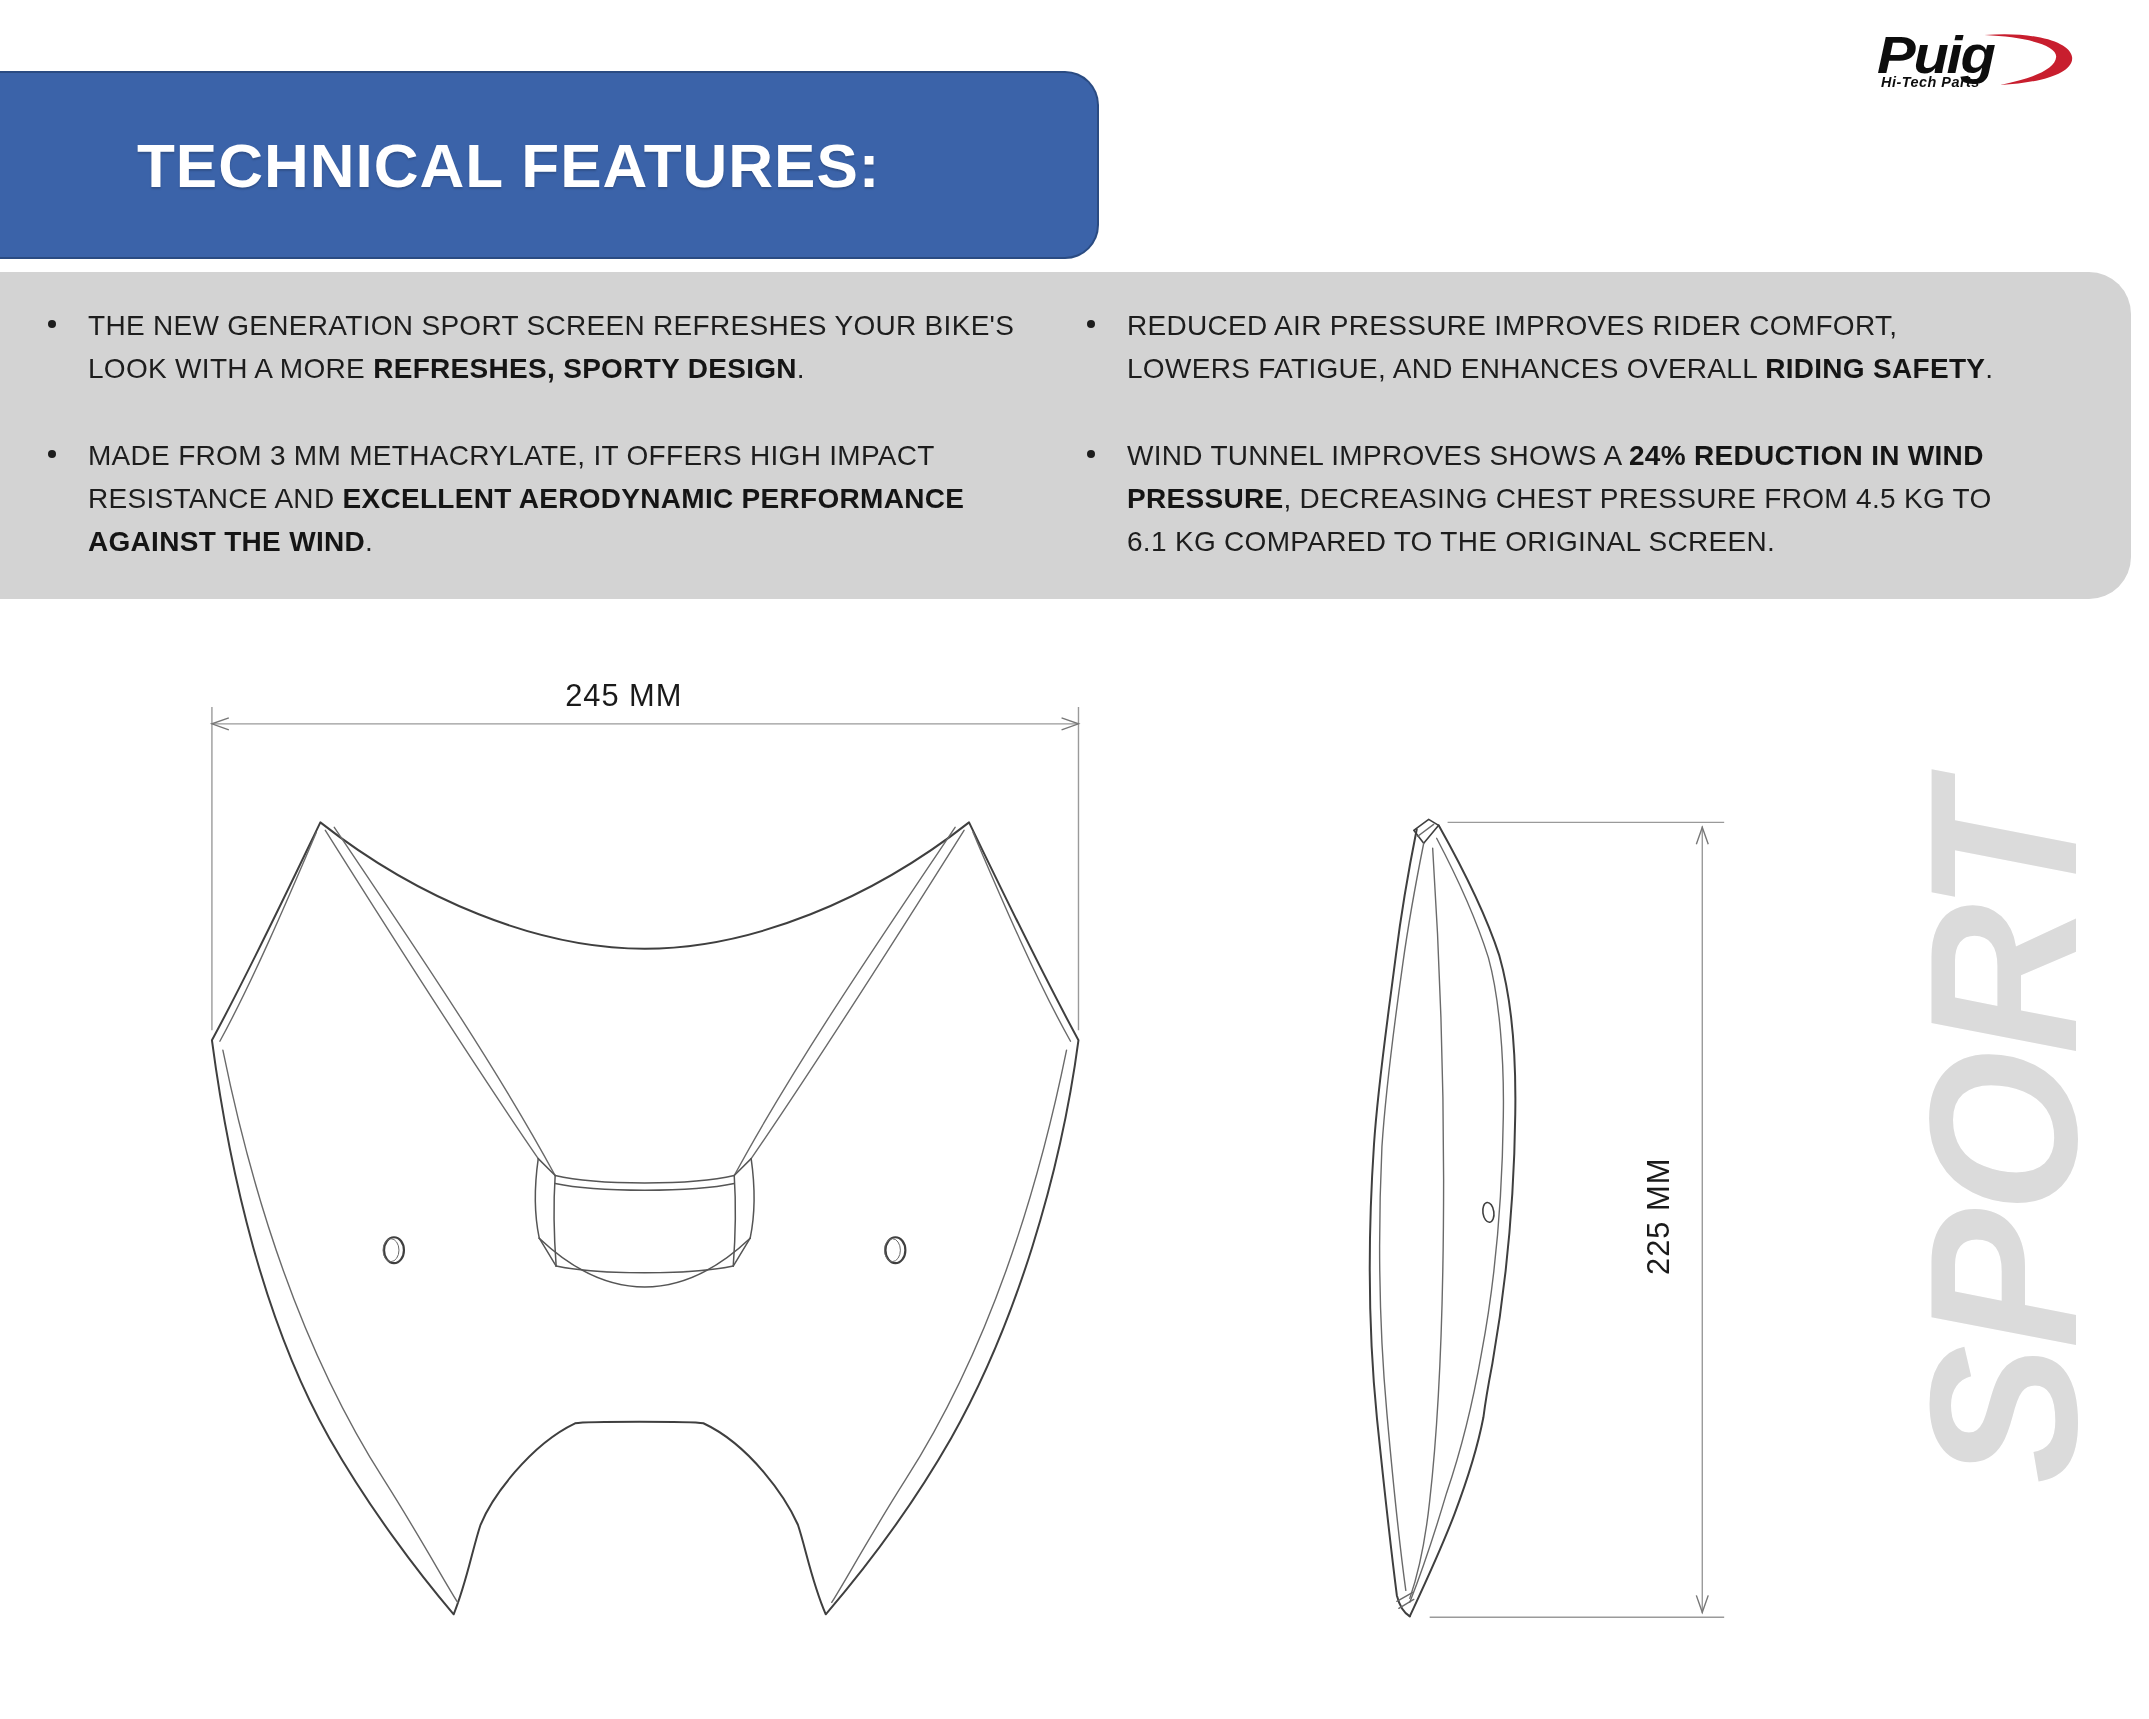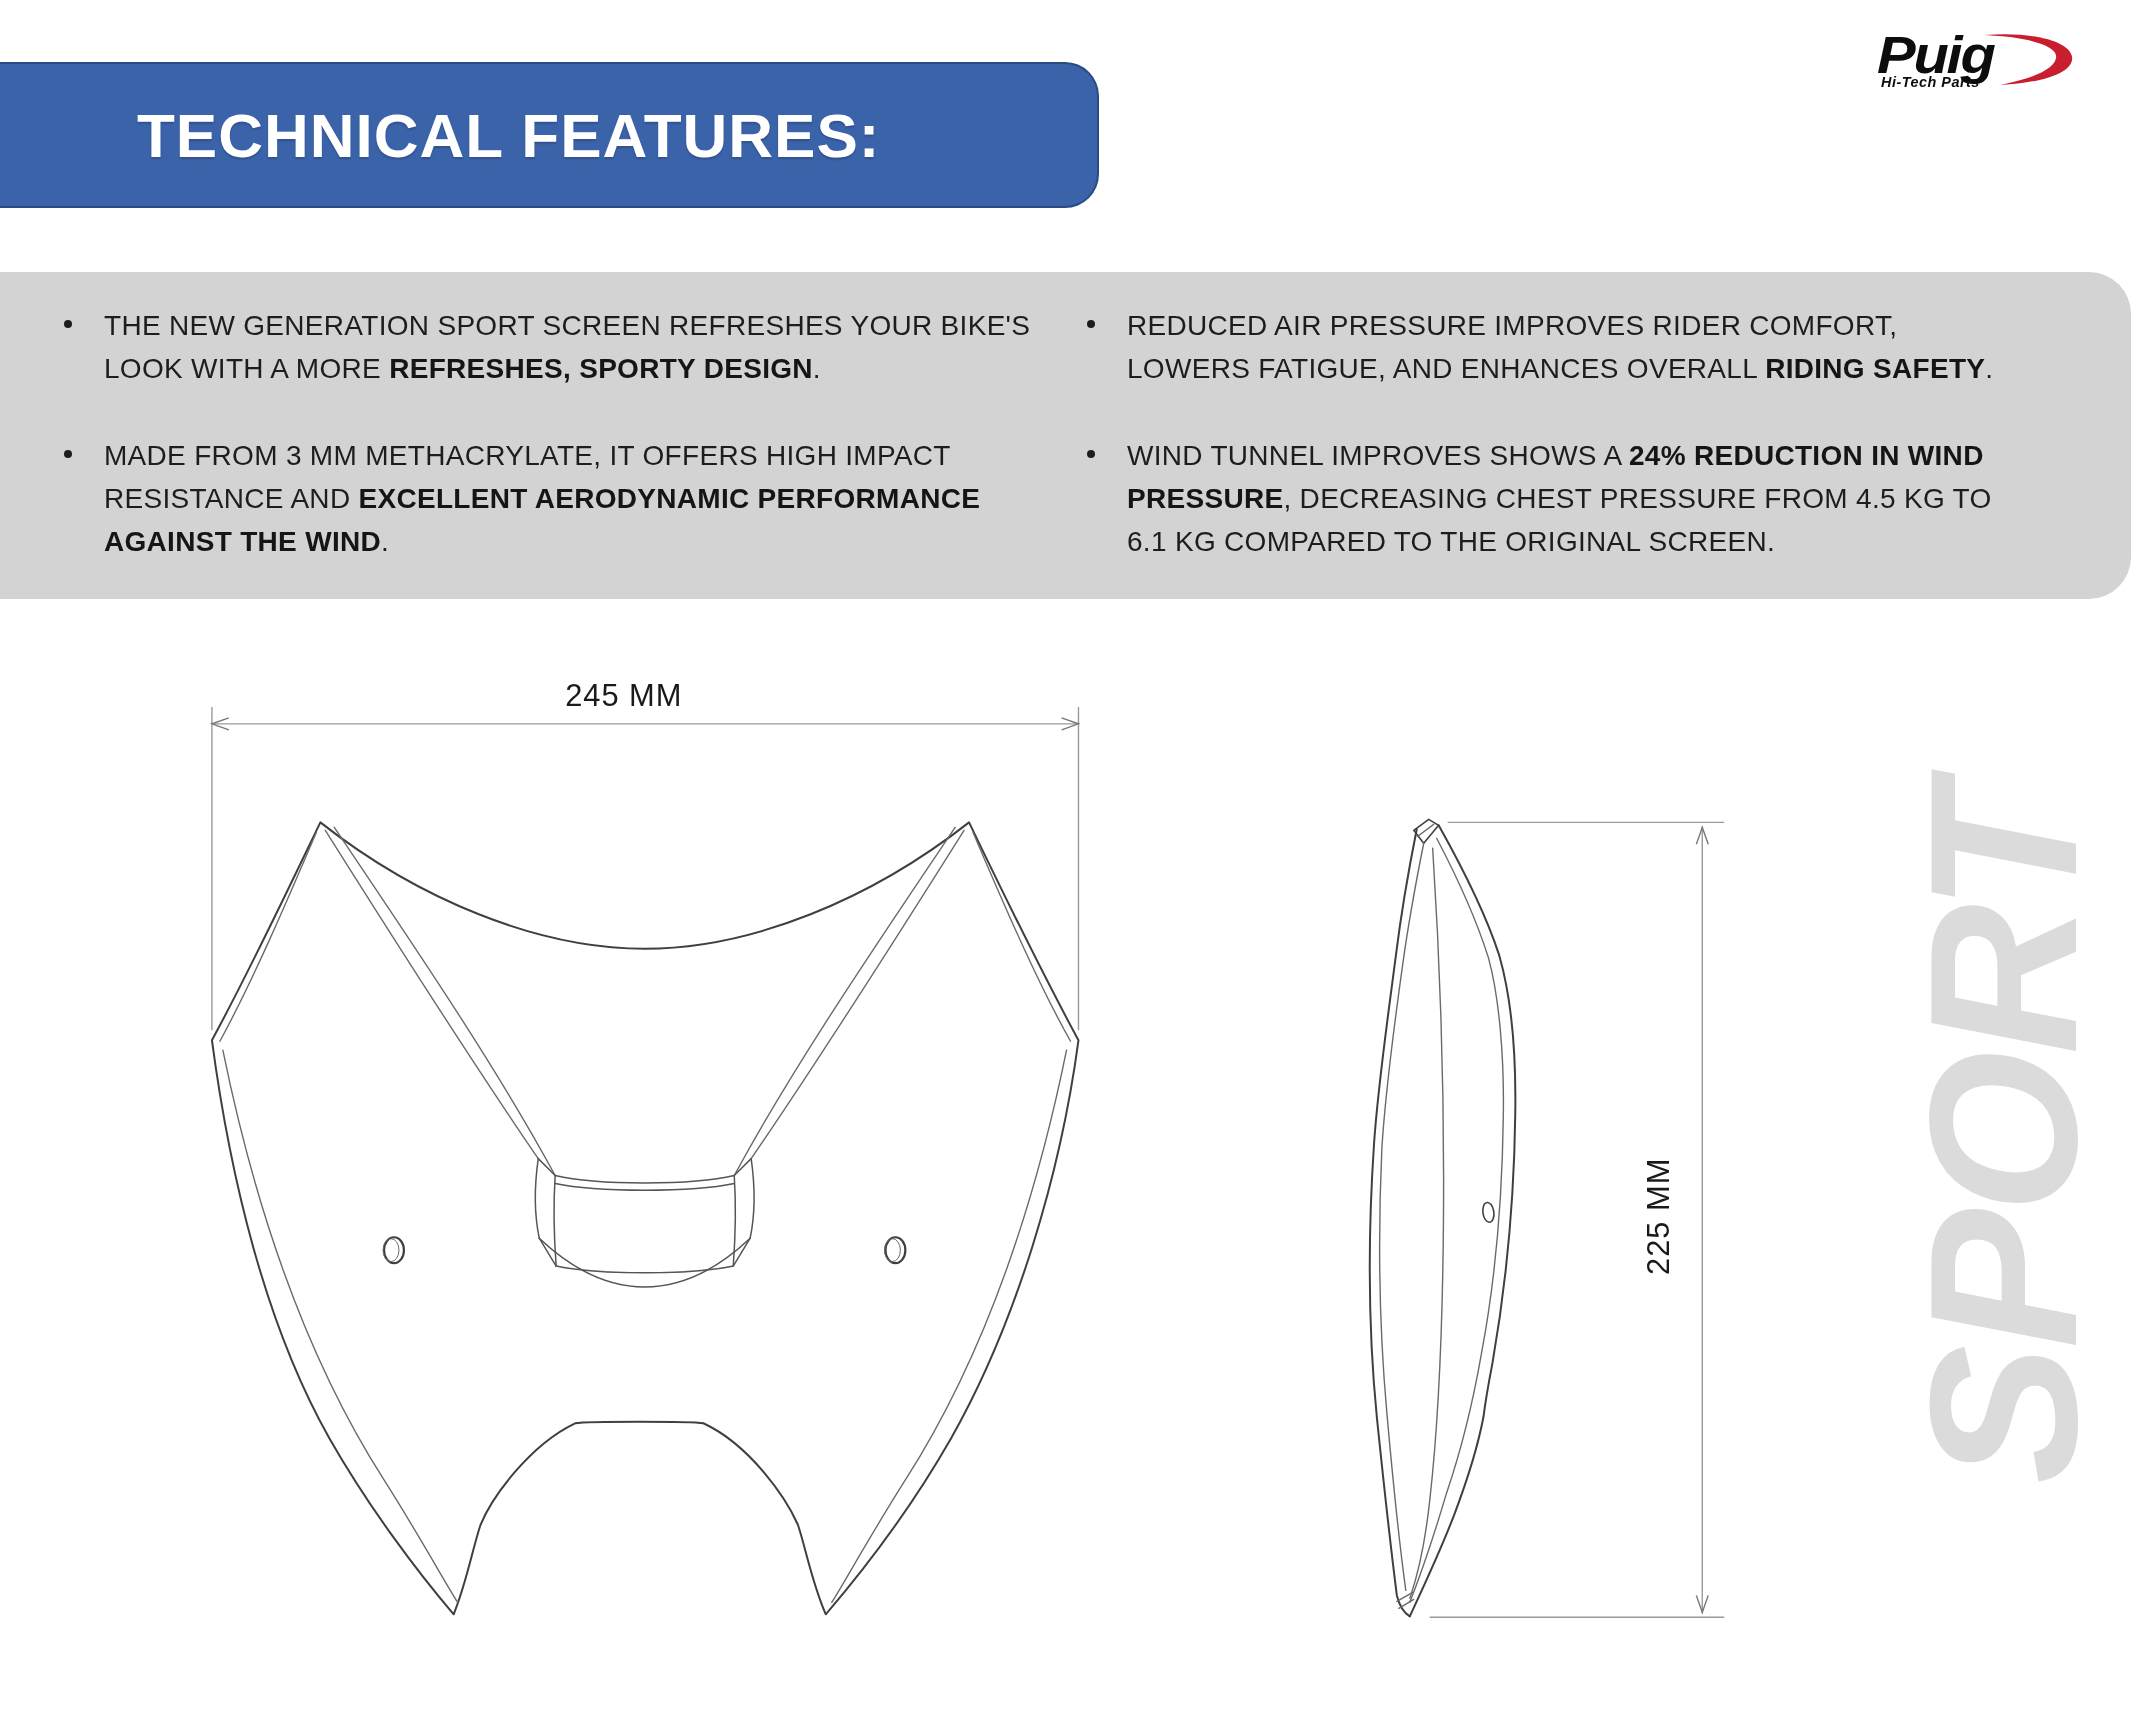--- a/index.html
+++ b/index.html
@@ -5,22 +5,22 @@
   html,body{margin:0;padding:0;}
   body{
     width:2149px;height:1719px;
     position:relative;
     background:#ffffff;
     overflow:hidden;
     font-family:"Liberation Sans", sans-serif;
   }
   
   .banner{
-    position:absolute;left:0;top:62px;
-    width:1099px;height:146px;
+    position:absolute;left:0;top:71px;
+    width:1099px;height:188px;
     background:#3b63a9;
     border:2px solid #2a4b82;
     border-left:none;
     border-radius:0 34px 34px 0;
     box-sizing:border-box;
     display:flex;align-items:center;
   }
   .banner h1{
     margin:0 0 0 137px;
     font-size:62px;font-weight:bold;
@@ -30,21 +30,21 @@
   
   .logo{position:absolute;left:1877px;top:28px;width:211px;height:62px;}
   
   .panel{
     position:absolute;left:0;top:272px;
     width:2131px;height:327px;
     background:#d3d3d3;
     border-radius:0 42px 42px 0;
   }
   .col{position:absolute;top:304px;}
-  .col-left{left:104px;width:995px;}
+  .col-left{left:88px;width:995px;}
   .col-right{left:1127px;width:970px;}
   .col p{
     margin:0;position:relative;
     font-size:28px;line-height:43px;letter-spacing:0.3px;
     color:#1d1d1d;white-space:pre-line;
   }
   .col p + p{margin-top:44px;}
   .col p::before{
     content:"";position:absolute;left:-40px;top:16px;
     width:8px;height:8px;border-radius:50%;background:#1d1d1d;

